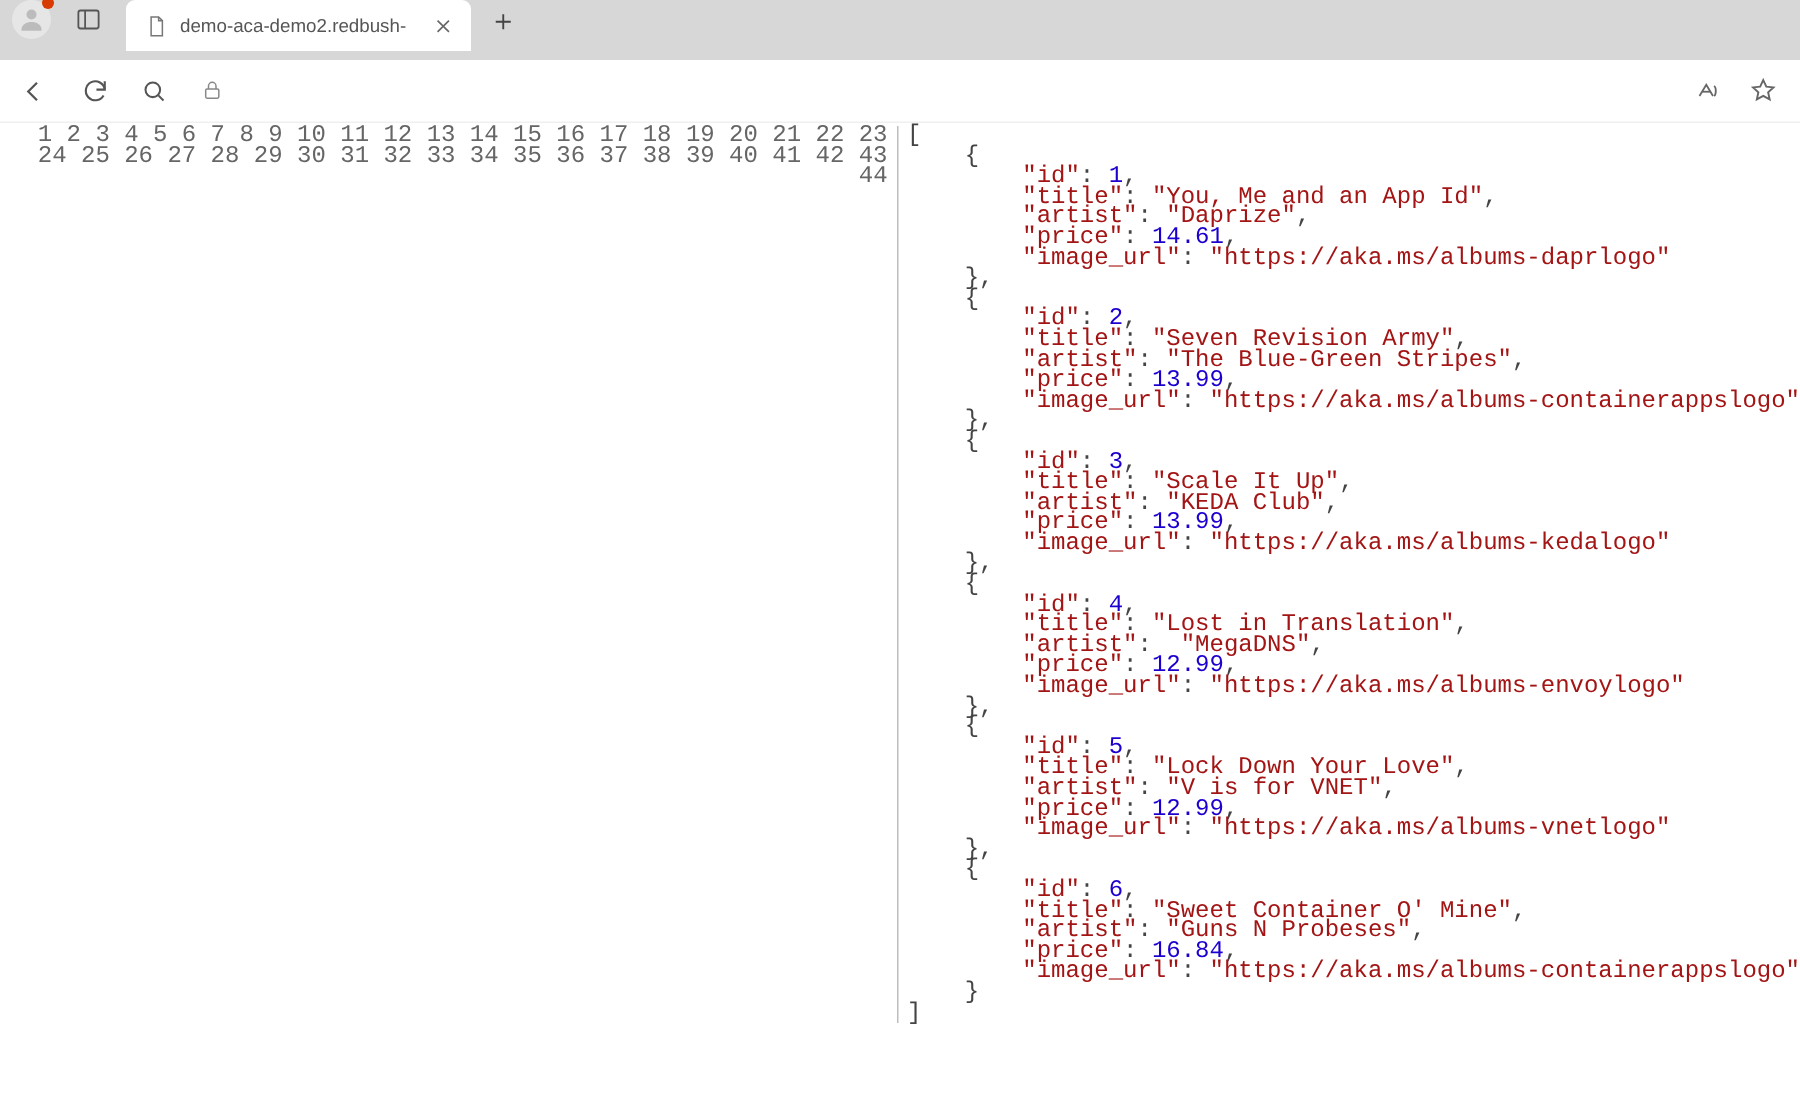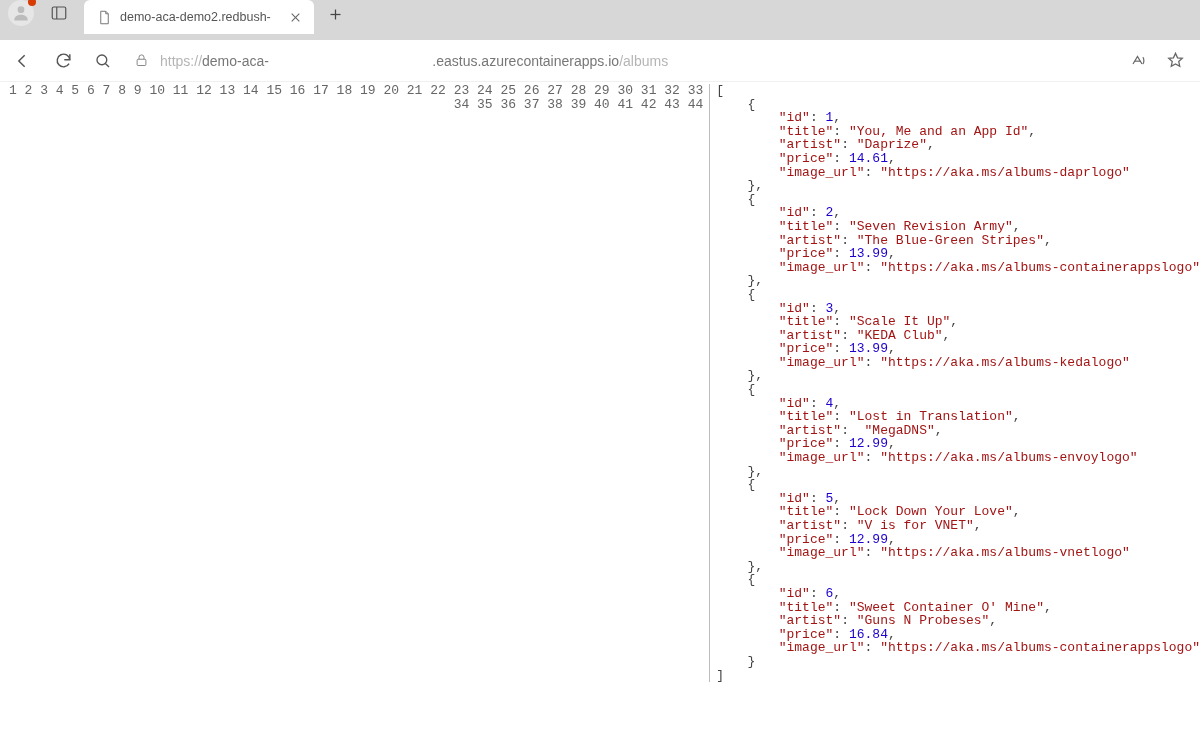--- a/index.html
+++ b/index.html
@@ -79,21 +79,21 @@
     .lock-box {
       width: 18px; height:18px; display:flex; align-items:center; justify-content:center; color:#777;
     }
     .url-bar { flex:1; display:flex; align-items:baseline; font-size:14px; }
     .url-dark { color:#777; }
     .url-light { color:#b5b5b5; }
     .right-icons { display:flex; align-items:center; gap:14px; padding-right:2px; }
     .content {
       display: flex;
       font-family: Consolas, "Courier New", monospace;
-      font-size: 13px;
+      font-size: 16px;
       line-height: 13.6px;
       padding-top: 2px;
       justify-content: center;
     }
     .gutter {
       text-align: right;
       color: #666;
       border-right: 1px solid #bdbdbd;
       padding: 0 6px 0 0;
       min-width: 34px;
@@ -173,27 +173,20 @@
       </svg>
   </div>
 
   <div class="url-area">
     <span class="lock-box">
       <svg viewBox="0 0 24 24" width="15" height="15" fill="none" stroke="#888" stroke-width="1.6">
           <rect x="5" y="10" width="14" height="10" rx="1.5"></rect>
           <path d="M8 10V7a4 4 0 0 1 8 0v3"></path>
         </svg>
     </span>
-    <div class="url-bar">
-      <span class="url-light">https://</span>
-        <span class="url-dark">demo-aca-</span>
-        <span class="url-dark" style="white-space:pre">                                          </span>
-        <span class="url-dark">.eastus.azurecontainerapps.io</span>
-        <span class="url-light">/albums</span>
-    </div>
   </div>
 
   <div class="right-icons">
     <div class="nav-icon">
       <svg viewBox="0 0 24 24" width="18" height="18" fill="none" stroke="#666" stroke-width="1.6">
           <path d="M4 16l6-10 6 10"></path>
           <line x1="6.4" y1="12.2" x2="13.6" y2="12.2"></line>
           <path d="M17 7c2 1.4 2 7.6 0 9"></path>
         </svg>
     </div>

